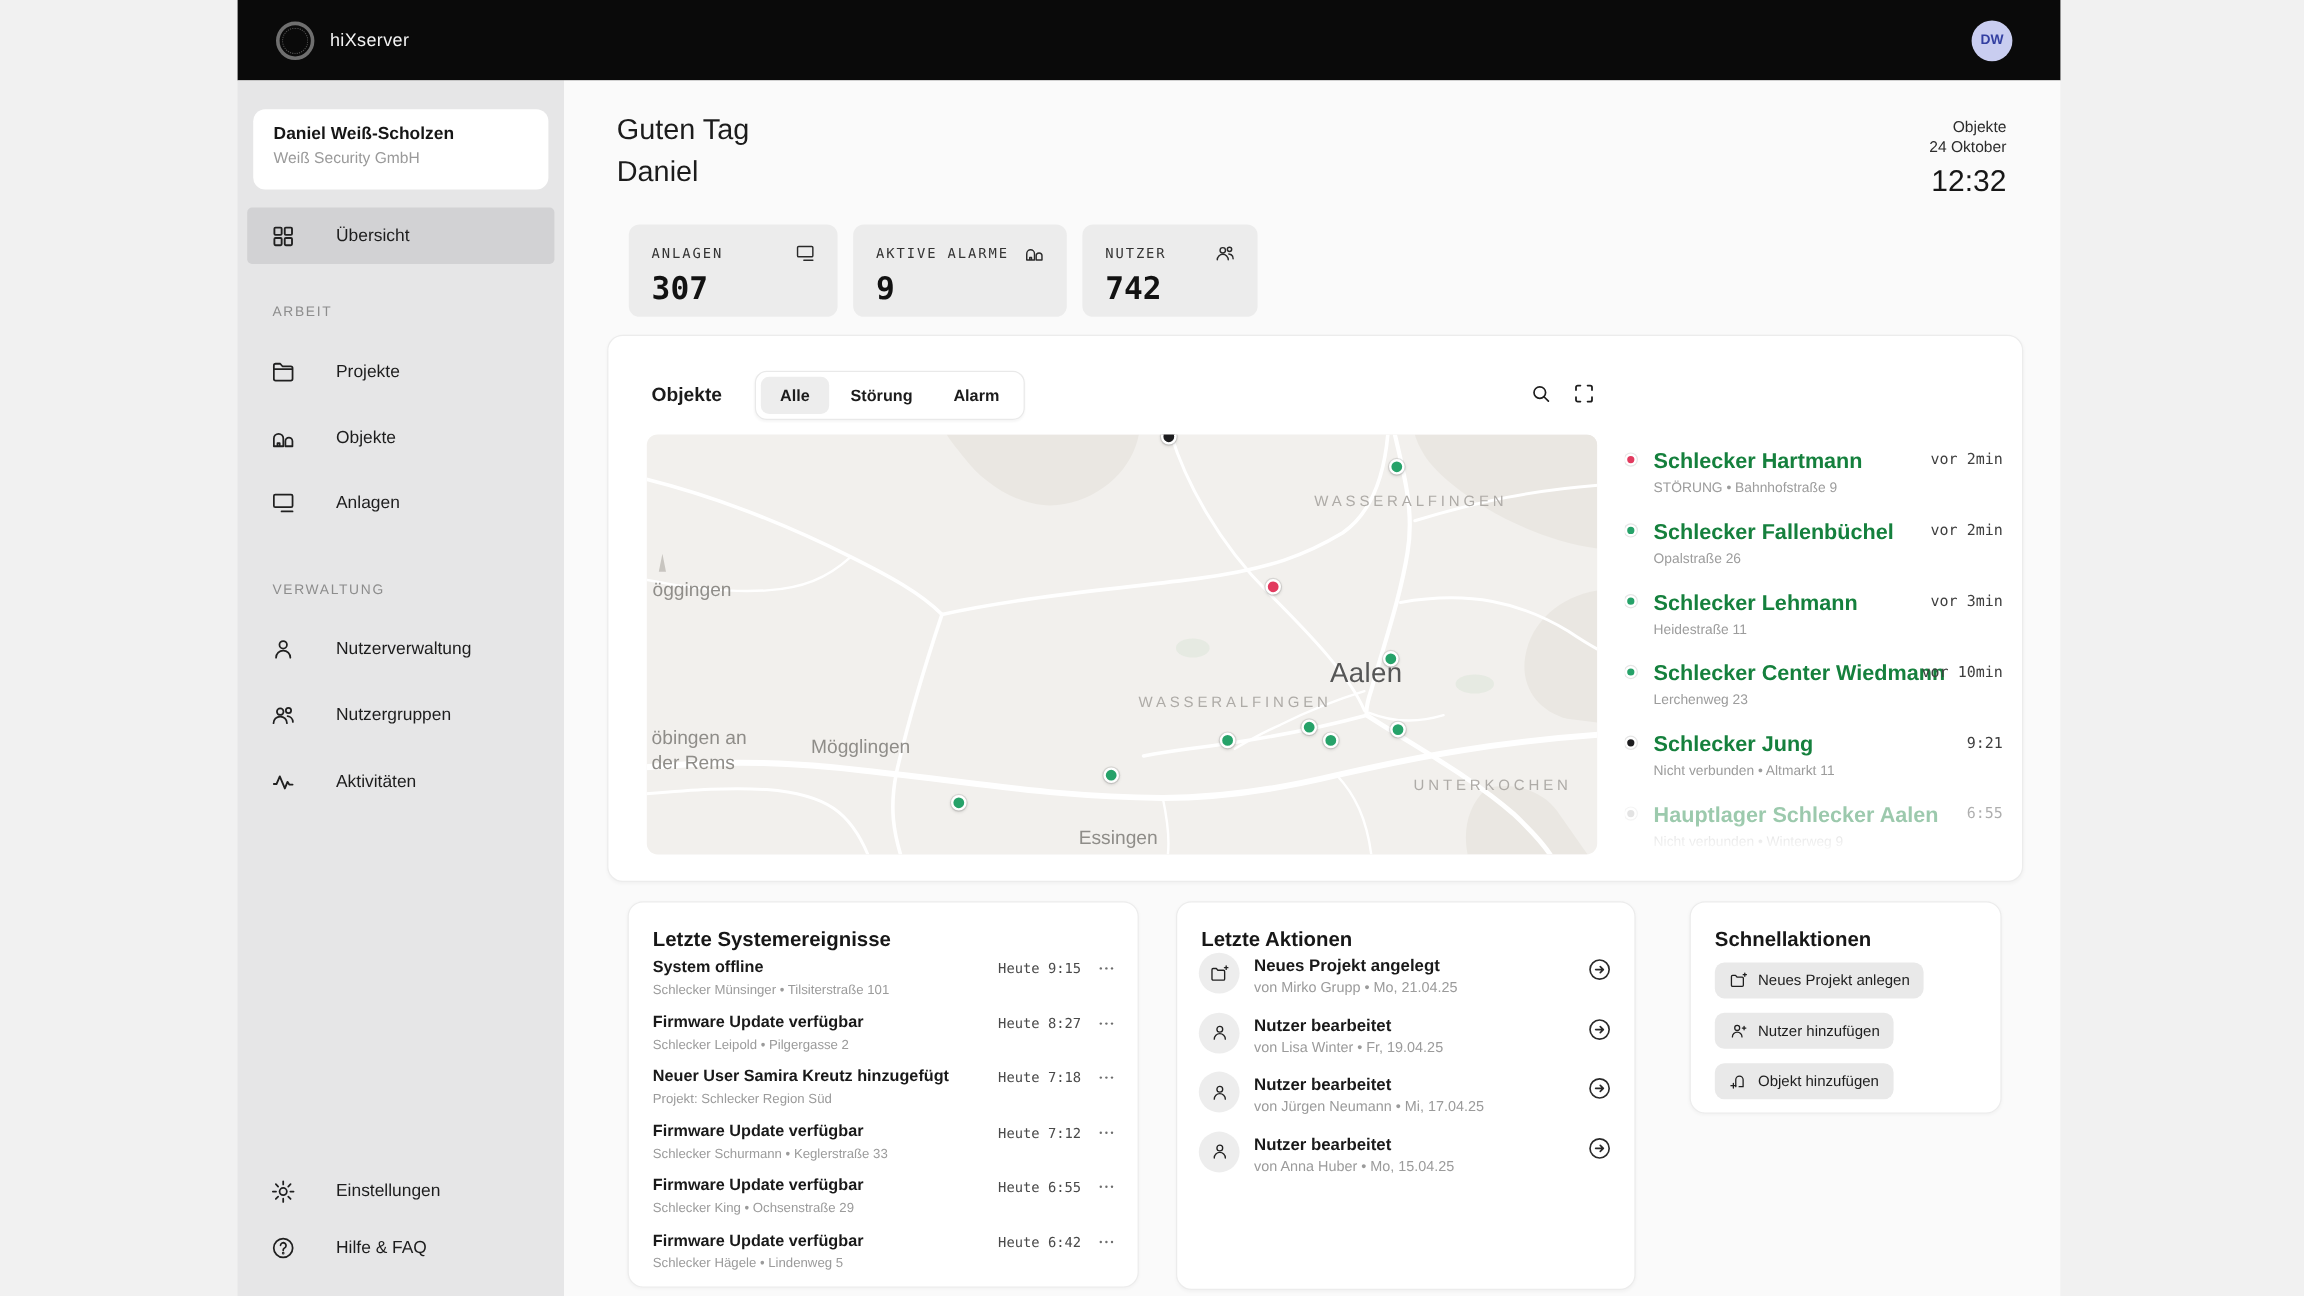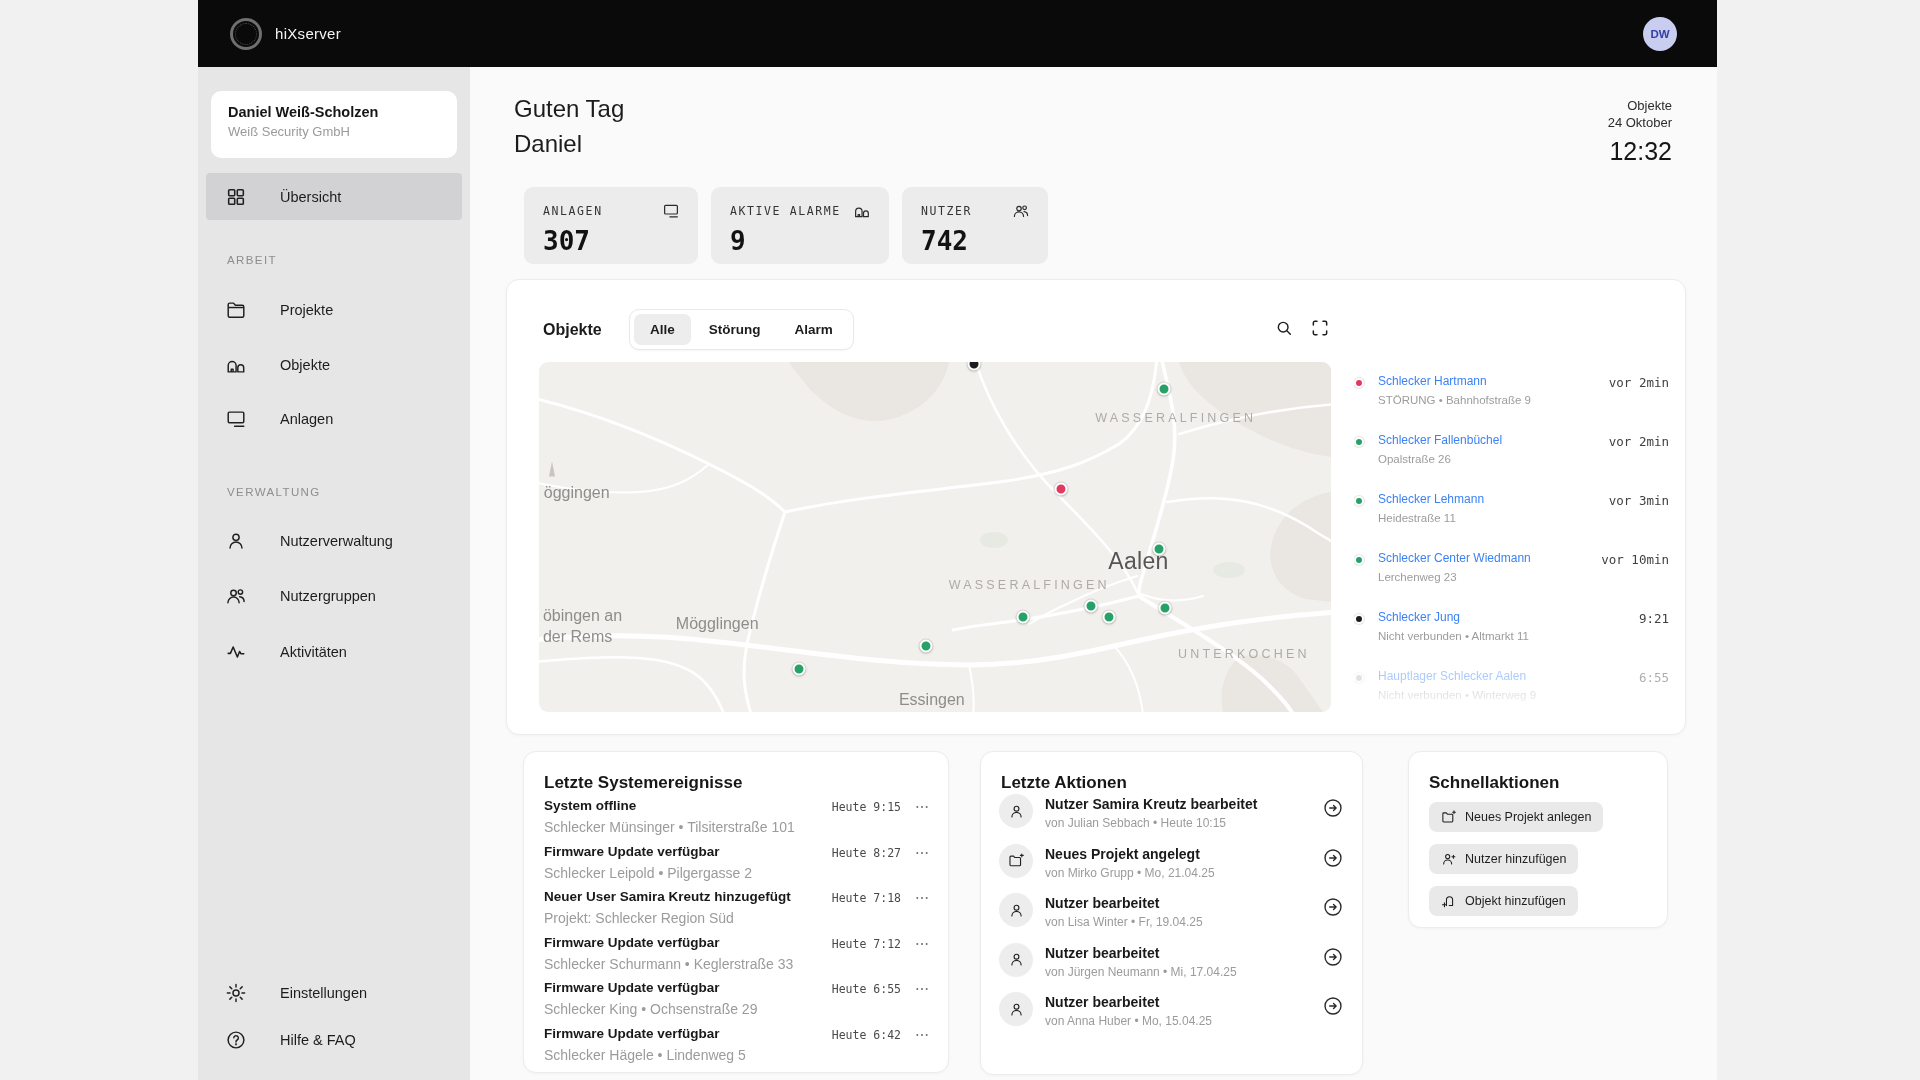--- a/index.html
+++ b/index.html
@@ -76,31 +76,31 @@
   .marker.ok { background:var(--green,#26a269); }
   .marker.alarm { background:var(--red,#e23a5f); }
   .marker.offline { background:#1d1d1f; }
 
   
   .obj-list { position:absolute; left:847px; top:82px; width:317px; height:350px; overflow:hidden; padding-top:12px; }
   .obj-list::after { content:""; position:absolute; left:0; right:0; bottom:0; height:26px; background:linear-gradient(transparent,#fff); }
   .obj-row { position:relative; height:59px; padding-left:24px; }
   .obj-row .dot { position:absolute; left:0; top:4px; width:10px; height:10px; border-radius:50%; border:2px solid #fff; box-shadow:0 0 0 1px rgba(0,0,0,.10); }
   .dot.ok{background:var(--green,#26a269)} .dot.alarm{background:var(--red,#e23a5f)} .dot.offline{background:#1d1d1f} .dot.muted{background:#bcbcbc}
-  .obj-row .o-name { font-size:12px; font-weight:400; color:#3b82f6; }
+  .obj-row .o-name { font-size:18px; font-weight:700; color:#15803d; }
   .obj-row .o-sub { font-size:11.5px; color:#9c9c9c; margin-top:6px; }
   .obj-row .o-time { position:absolute; right:2px; top:1px; font-family:"DejaVu Sans Mono",monospace; font-size:12.5px; color:#3f3f3f; }
   .obj-row.muted { opacity:.42; }
 
   
   .events-card .panel-title, .actions-card .panel-title, .quick-card .panel-title { position:absolute; left:20px; top:21px; }
   .ev-rows { position:absolute; left:20px; right:18px; top:46px; }
   .ev-row { position:relative; height:45.5px; }
   .ev-row .e-title { font-size:13.5px; font-weight:700; color:#191919; }
-  .ev-row .e-sub { font-size:14px; color:#9b9b9b; margin-top:6px; }
+  .ev-row .e-sub { font-size:11px; color:#9b9b9b; margin-top:6px; }
   .ev-row .e-right { position:absolute; right:0; top:1px; display:flex; align-items:center; gap:13px; }
   .ev-row .e-time { font-family:"DejaVu Sans Mono",monospace; font-size:11.5px; color:#4a4a4a; }
   .ev-row .dots { width:16px; height:16px; color:#6d6d6d; cursor:pointer; }
 
   
   .ac-rows { position:absolute; left:18px; right:16px; top:44px; }
   .ac-row { position:relative; height:49.6px; padding-left:46px; }
   .ac-row .a-ic { position:absolute; left:0; top:-2px; width:34px; height:34px; border-radius:50%; background:#ededed; display:flex; align-items:center; justify-content:center; color:#222; }
   .ac-row .a-ic svg { width:17px; height:17px; }
   .ac-row .a-title { font-size:14px; font-weight:700; color:#191919; }
@@ -518,32 +518,20 @@
           </div>
         </div>
       </div>
 
       <div class="panel actions-card">
         <div class="panel-title">Letzte Aktionen</div>
         <div class="ac-rows">
           <div class="ac-row">
             <span class="a-ic">
                 <svg>
-                  <use href="#i-user"></use>
-                </svg>
-              </span>
-            <div class="a-title">Nutzer Samira Kreutz bearbeitet</div>
-            <div class="a-sub">von Julian Sebbach • Heute 10:15</div>
-            <svg class="a-go">
-                <use href="#i-arrow-circle"></use>
-              </svg>
-          </div>
-          <div class="ac-row">
-            <span class="a-ic">
-                <svg>
                   <use href="#i-folder-plus"></use>
                 </svg>
               </span>
             <div class="a-title">Neues Projekt angelegt</div>
             <div class="a-sub">von Mirko Grupp • Mo, 21.04.25</div>
             <svg class="a-go">
                 <use href="#i-arrow-circle"></use>
               </svg>
           </div>
           <div class="ac-row">

